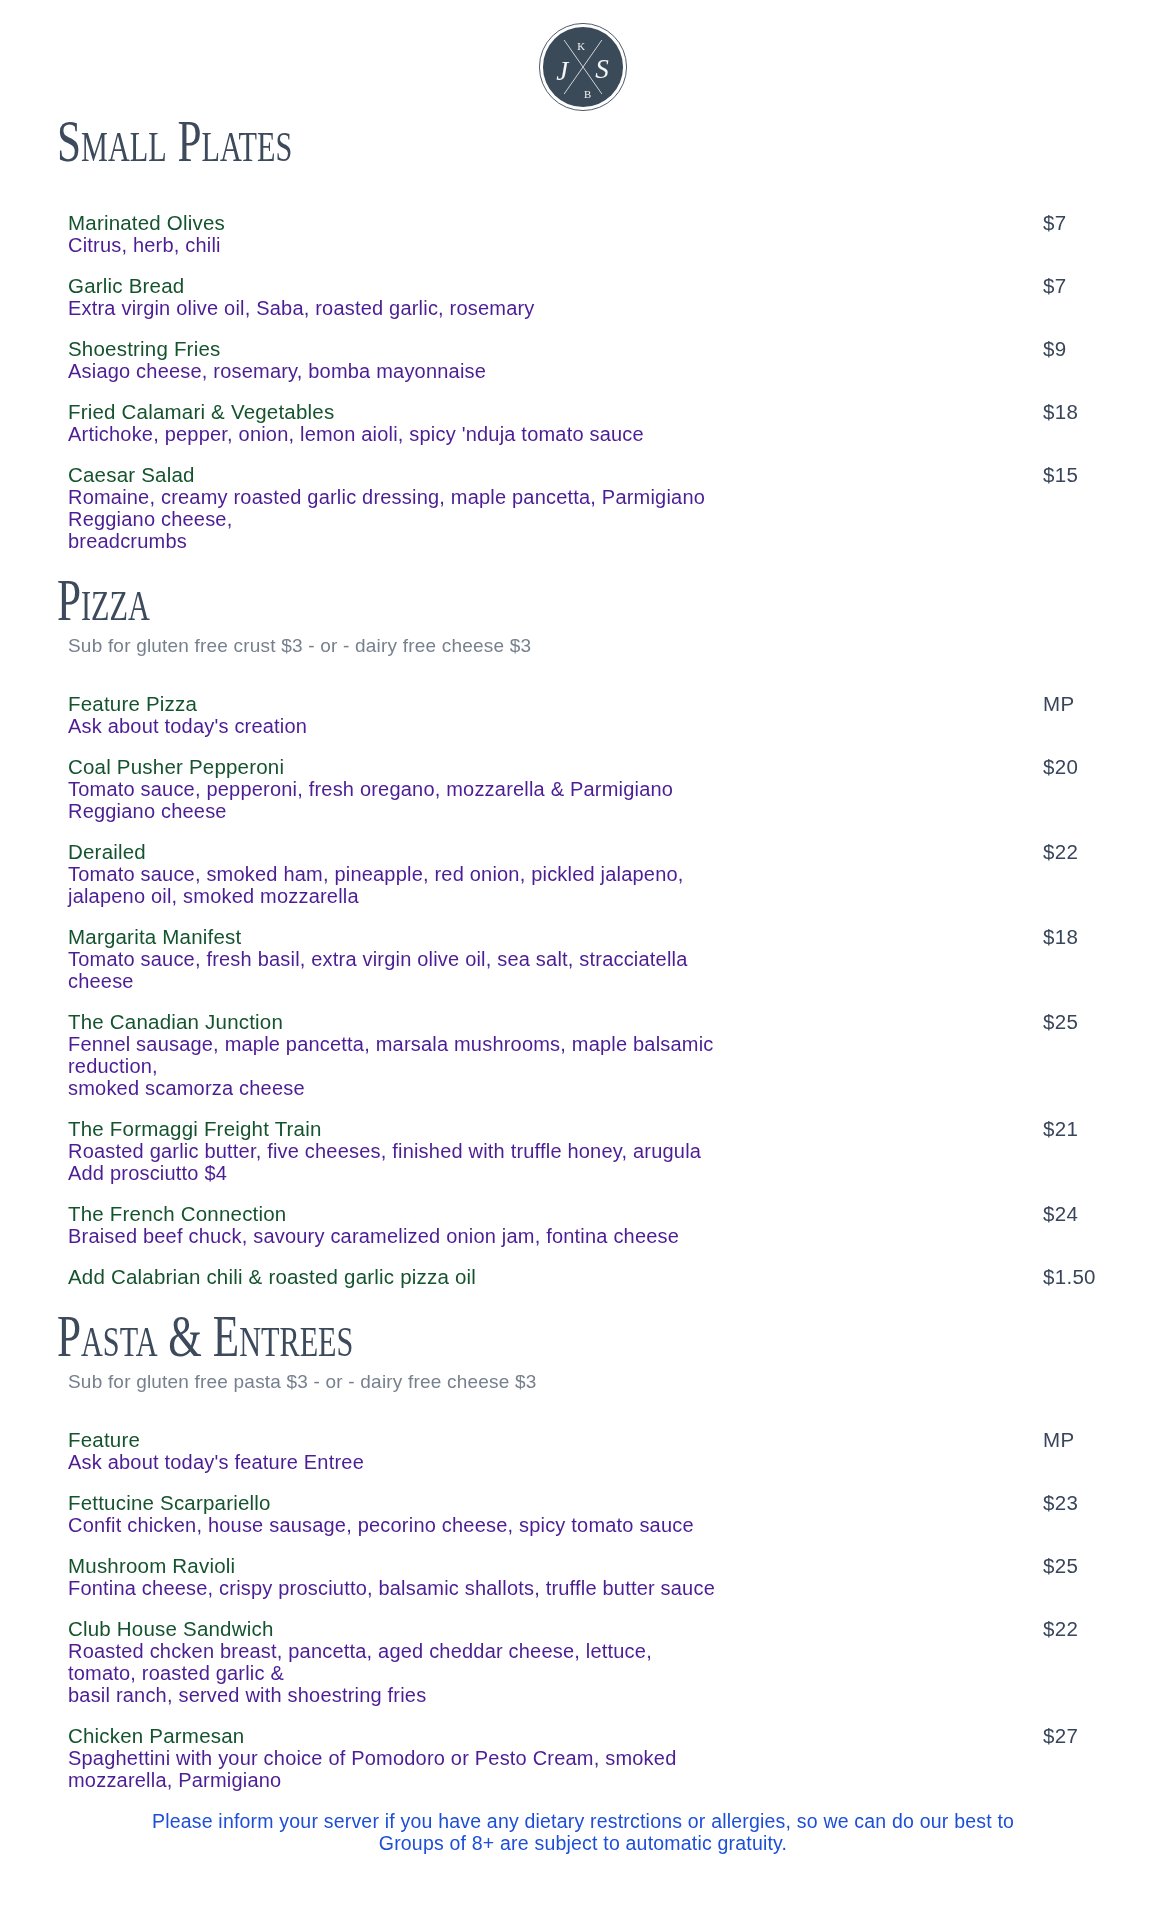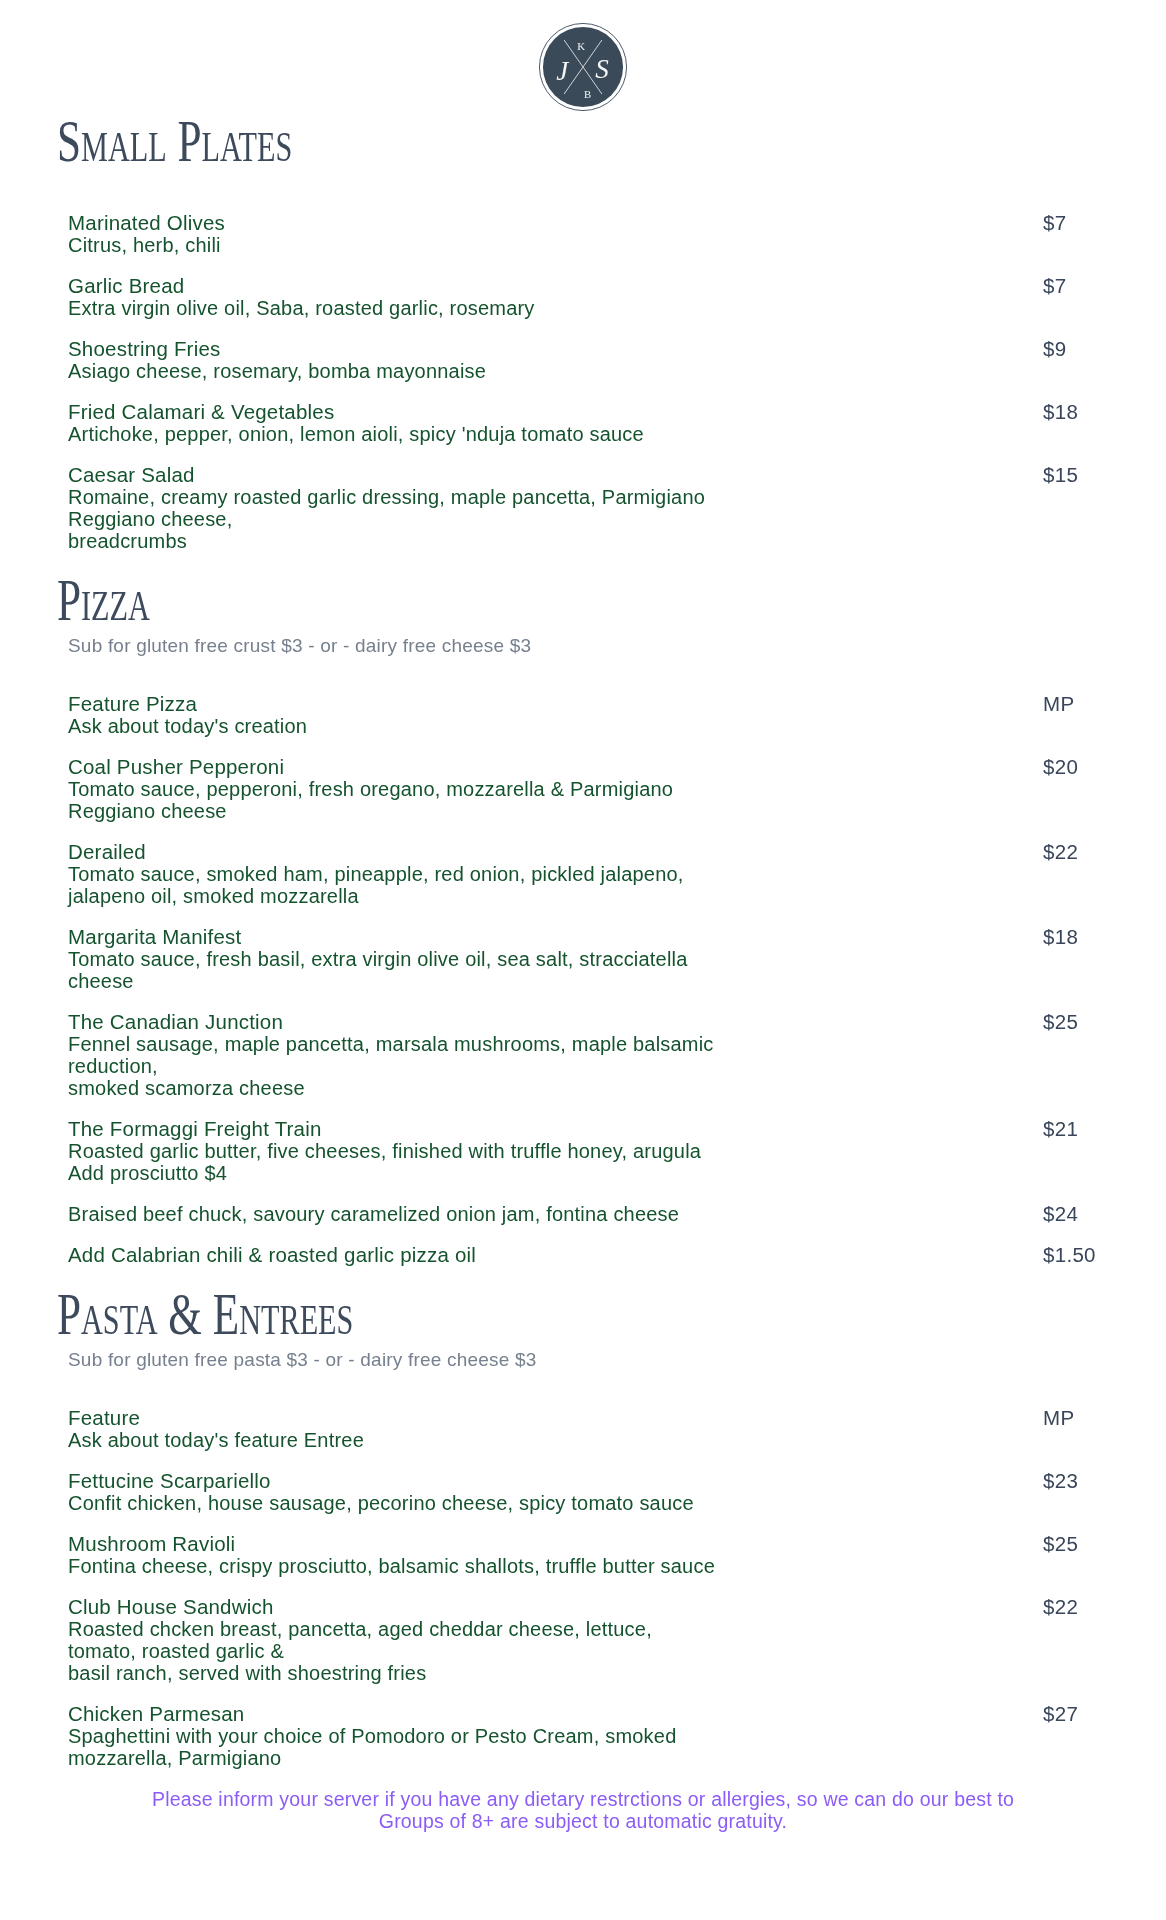--- a/index.html
+++ b/index.html
@@ -60,40 +60,40 @@
   }
   .item-name {
     font-size: 20.5px;
     line-height: 22px;
     color: #14532d;
     letter-spacing: 0.2px;
   }
   .item-desc {
     font-size: 20px;
     line-height: 22px;
-    color: #14532d;
+    color: #4c1d95;
     letter-spacing: 0.2px;
   }
   .item-price {
     position: absolute;
     left: 975px;
     top: 0;
     font-size: 20.5px;
     line-height: 22px;
     color: #39455a;
     letter-spacing: 0.3px;
     white-space: nowrap;
   }
 
   .footer-note {
     margin-top: 18px;
     text-align: center;
     font-size: 19.5px;
     line-height: 22px;
-    color: #8b5cf6;
+    color: #1d4ed8;
     letter-spacing: 0.2px;
   }
 </style>
 </head>
 <body>
 
 <div class="logo-wrap">
   <svg width="90" height="90" viewBox="0 0 100 100">
     <circle cx="50" cy="50" r="48.4" fill="none" stroke="#3b4a59" stroke-width="1"></circle>
     <circle cx="50" cy="50" r="44.5" fill="#3b4a59"></circle>
@@ -165,20 +165,21 @@
         <div class="item-desc">smoked scamorza cheese</div>
         <span class="item-price">$25</span>
       </article>
       <article class="menu-item">
         <div class="item-name">The Formaggi Freight Train</div>
         <div class="item-desc">Roasted garlic butter, five cheeses, finished with truffle honey, arugula</div>
         <div class="item-desc">Add prosciutto $4</div>
         <span class="item-price">$21</span>
       </article>
       <article class="menu-item">
+        <div class="item-name">The French Connection</div>
         <div class="item-desc">Braised beef chuck, savoury caramelized onion jam, fontina cheese</div>
         <span class="item-price">$24</span>
       </article>
       <article class="menu-item">
         <div class="item-name">Add Calabrian chili &amp; roasted garlic pizza oil</div>
         <span class="item-price">$1.50</span>
       </article>
     </section>
     <section class="section section-pasta-entrees has-note">
       <h2 class="section-title">Pasta &amp; Entrees</h2>

